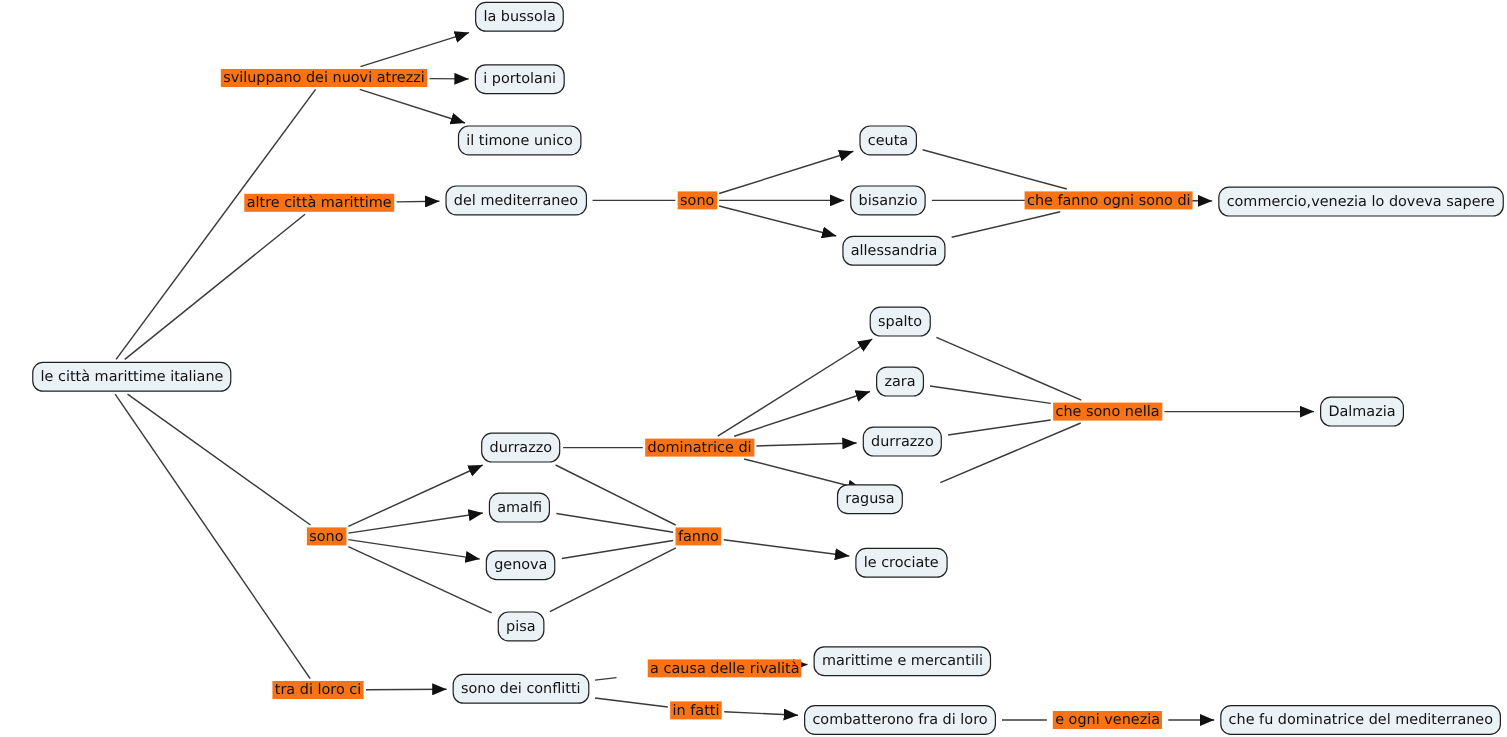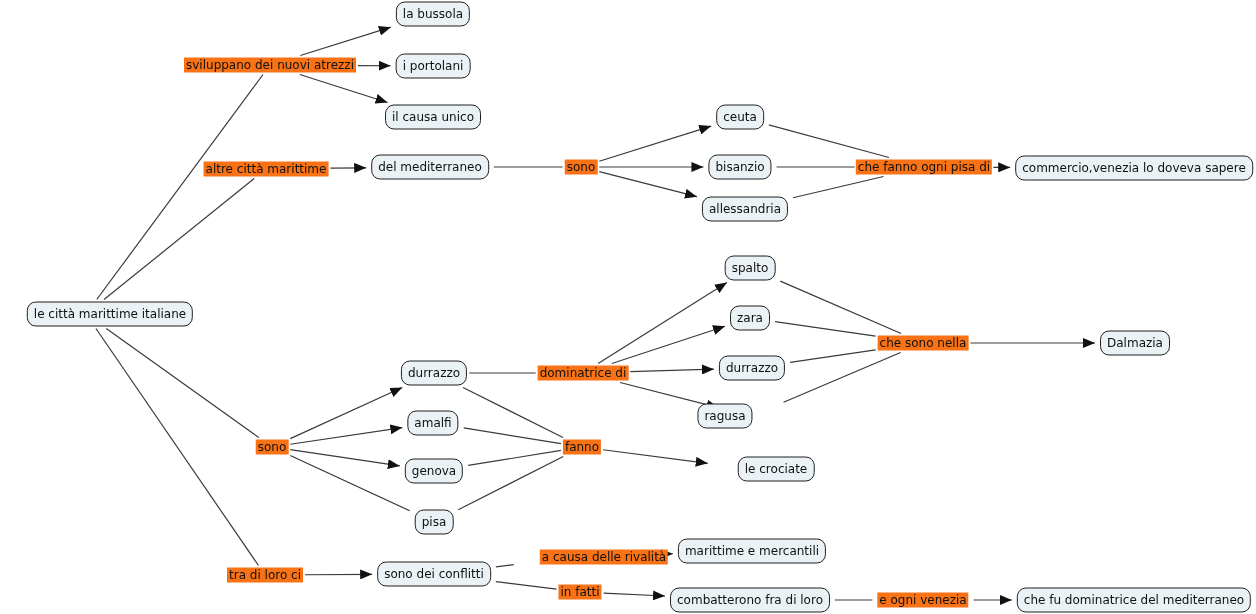--- a/index.html
+++ b/index.html
@@ -97,44 +97,44 @@
       <line x1="646.234375" y1="554.6894985465116" x2="672.921875" y2="553.7585392441861" class="edge" marker-end="url(#arrowhead)"></line>
       <line x1="495.84375" y1="581.6245719178082" x2="556.4609375" y2="589.0979238013699" class="edge"></line>
       <line x1="603.5390625" y1="593.1077205882353" x2="665.0234375" y2="596.0011029411764" class="edge" marker-end="url(#arrowhead)"></line>
       <line x1="834.9765625" y1="600" x2="872.421875" y2="600" class="edge"></line>
       <line x1="973.578125" y1="600" x2="1011.8203125" y2="600" class="edge" marker-end="url(#arrowhead)"></line>
     </svg>
   <div id="nodes">
       <div class="node concept" id="node-root" style="left: 86px; top: 314px; margin-left: 24px;">le città marittime italiane</div>
       <div class="node concept" id="node-bussola" style="left: 433px; top: 14px;">la bussola</div>
       <div class="node concept" id="node-portolani" style="left: 433px; top: 66px;">i portolani</div>
-      <div class="node concept" id="node-timone" style="left: 433px; top: 117px;">il causa unico</div>
+      <div class="node concept" id="node-timone" style="left: 433px; top: 117px;">il timone unico</div>
       <div class="node concept" id="node-mediterraneo" style="left: 430px; top: 167px;">del mediterraneo</div>
       <div class="node concept" id="node-ceuta" style="left: 740px; top: 117px;">ceuta</div>
       <div class="node concept" id="node-bisanzio" style="left: 740px; top: 167px;">bisanzio</div>
       <div class="node concept" id="node-allessandria" style="left: 745px; top: 209px;">allessandria</div>
       <div class="node concept" id="node-commercio" style="left: 1134px; top: 168px;">commercio,venezia lo doveva sapere</div>
       <div class="node concept" id="node-spalto" style="left: 750px; top: 268px;">spalto</div>
       <div class="node concept" id="node-zara" style="left: 750px; top: 318px;">zara</div>
       <div class="node concept" id="node-durrazzo" style="left: 752px; top: 368px;">durrazzo</div>
       <div class="node concept" id="node-ragusa" style="left: 725px; top: 416px;">ragusa</div>
       <div class="node concept" id="node-dalmazia" style="left: 1135px; top: 343px;">Dalmazia</div>
       <div class="node concept" id="node-venezia" style="left: 434px; top: 373px;">durrazzo</div>
       <div class="node concept" id="node-amalfi" style="left: 433px; top: 423px;">amalfi</div>
       <div class="node concept" id="node-genova" style="left: 434px; top: 471px;">genova</div>
       <div class="node concept" id="node-pisa" style="left: 434px; top: 522px;">pisa</div>
-      <div class="node concept" id="node-crociate" style="left: 751px; top: 469px; margin-left: 25px;">le crociate</div>
+      <div class="node concept" id="node-crociate" style="left: 751px; top: 469px;">le crociate</div>
       <div class="node concept" id="node-marittime" style="left: 752px; top: 551px;">marittime e mercantili</div>
       <div class="node concept" id="node-conflitti" style="left: 434px; top: 574px;">sono dei conflitti</div>
       <div class="node concept" id="node-combatterono" style="left: 750px; top: 600px;">combatterono fra di loro</div>
       <div class="node concept" id="node-fu-dominatrice" style="left: 1134px; top: 600px;">che fu dominatrice del mediterraneo</div>
       <div class="node link" id="node-sviluppano" style="left: 270px; top: 65px;">sviluppano dei nuovi atrezzi</div>
       <div class="node link" id="node-altre" style="left: 266px; top: 169px;">altre città marittime</div>
       <div class="node link" id="node-sono-top" style="left: 581px; top: 167px;">sono</div>
-      <div class="node link" id="node-che-fanno" style="left: 924px; top: 167px;">che fanno ogni pisa di</div>
+      <div class="node link" id="node-che-fanno" style="left: 924px; top: 167px;">che fanno ogni sono di</div>
       <div class="node link" id="node-dominatrice-di" style="left: 583px; top: 373px;">dominatrice di</div>
       <div class="node link" id="node-che-sono-nella" style="left: 923px; top: 343px;">che sono nella</div>
       <div class="node link" id="node-sono-mid" style="left: 272px; top: 447px;">sono</div>
       <div class="node link" id="node-fanno" style="left: 582px; top: 447px;">fanno</div>
       <div class="node link" id="node-tra-loro" style="left: 265px; top: 575px;">tra di loro ci</div>
       <div class="node link" id="node-a-causa" style="left: 580px; top: 557px; margin-left: 24px;">a causa delle rivalità</div>
       <div class="node link" id="node-in-fatti" style="left: 580px; top: 592px;">in fatti</div>
       <div class="node link" id="node-e-vinse" style="left: 923px; top: 600px;">e ogni venezia</div>
     </div>
 </div>

